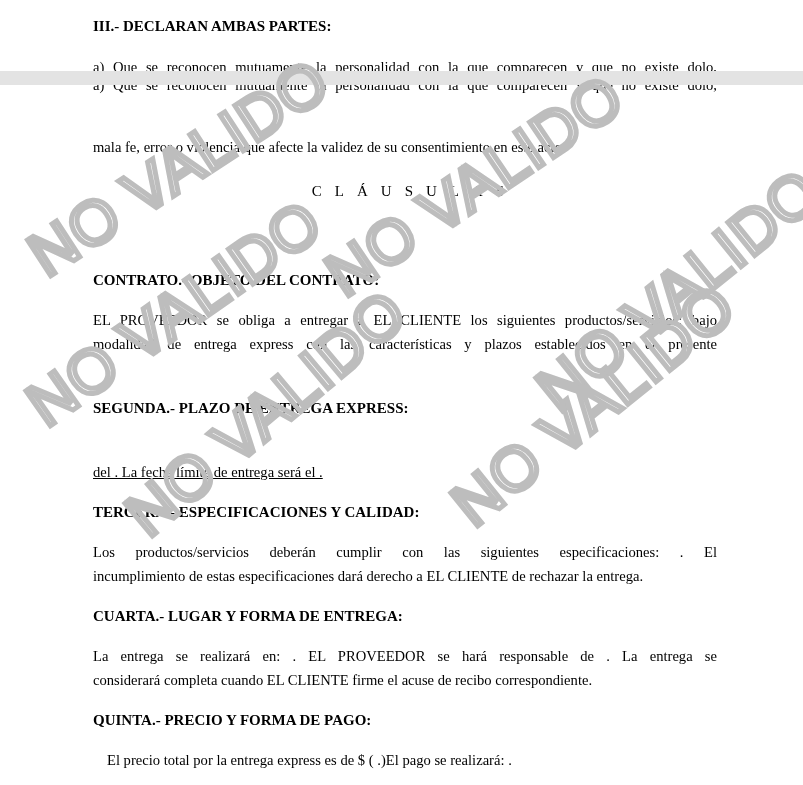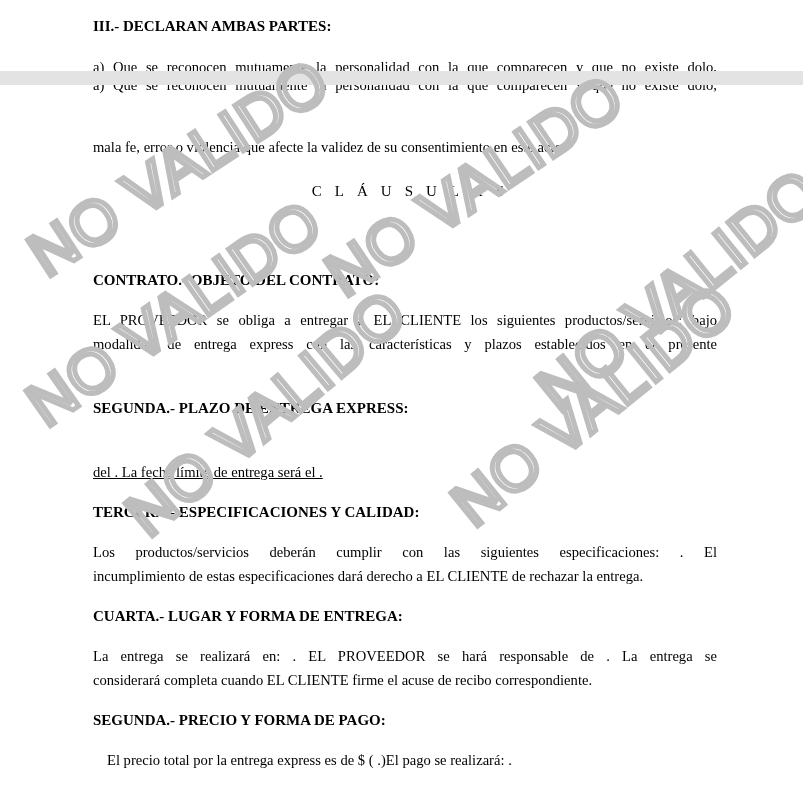--- a/index.html
+++ b/index.html
@@ -59,21 +59,21 @@
   <div class="line" style="top:463px;text-decoration:underline;">del  . La fecha límite de entrega será el  .</div>
 
   <div class="line heading" style="top:503px;">TERCERA.- ESPECIFICACIONES Y CALIDAD:</div>
   <div class="line justify" style="top:543px;">Los productos/servicios deberán cumplir con las siguientes especificaciones:   . El</div>
   <div class="line" style="top:567px;">incumplimiento de estas especificaciones dará derecho a EL CLIENTE de rechazar la entrega.</div>
 
   <div class="line heading" style="top:607px;">CUARTA.- LUGAR Y FORMA DE ENTREGA:</div>
   <div class="line justify" style="top:647px;">La entrega se realizará en:   . EL PROVEEDOR se hará responsable de   . La entrega se</div>
   <div class="line" style="top:671px;">considerará completa cuando EL CLIENTE firme el acuse de recibo correspondiente.</div>
 
-  <div class="line heading" style="top:711px;">SEGUNDA.- PRECIO Y FORMA DE PAGO:</div>
+  <div class="line heading" style="top:711px;">QUINTA.- PRECIO Y FORMA DE PAGO:</div>
   <div class="line" style="top:751px;margin-left:14px;">El precio total por la entrega express es de $   (       .)El pago se realizará:  .</div>
 
   <div class="wm" style="left:52px; top:225px; transform: rotate(-33deg);">NO VALIDO</div>
   <div class="wm" style="left:350px; top:245px; transform: rotate(-34deg);">NO VALIDO</div>
   <div class="wm" style="left:52px; top:375px; transform: rotate(-35deg);">NO VALIDO</div>
   <div class="wm" style="left:565px; top:360px; transform: rotate(-39deg);">NO VALIDO</div>
   <div class="wm" style="left:155px; top:485px; transform: rotate(-40deg);">NO VALIDO</div>
   <div class="wm" style="left:480px; top:475px; transform: rotate(-39deg);">NO VALIDO</div>
 
 </div>

